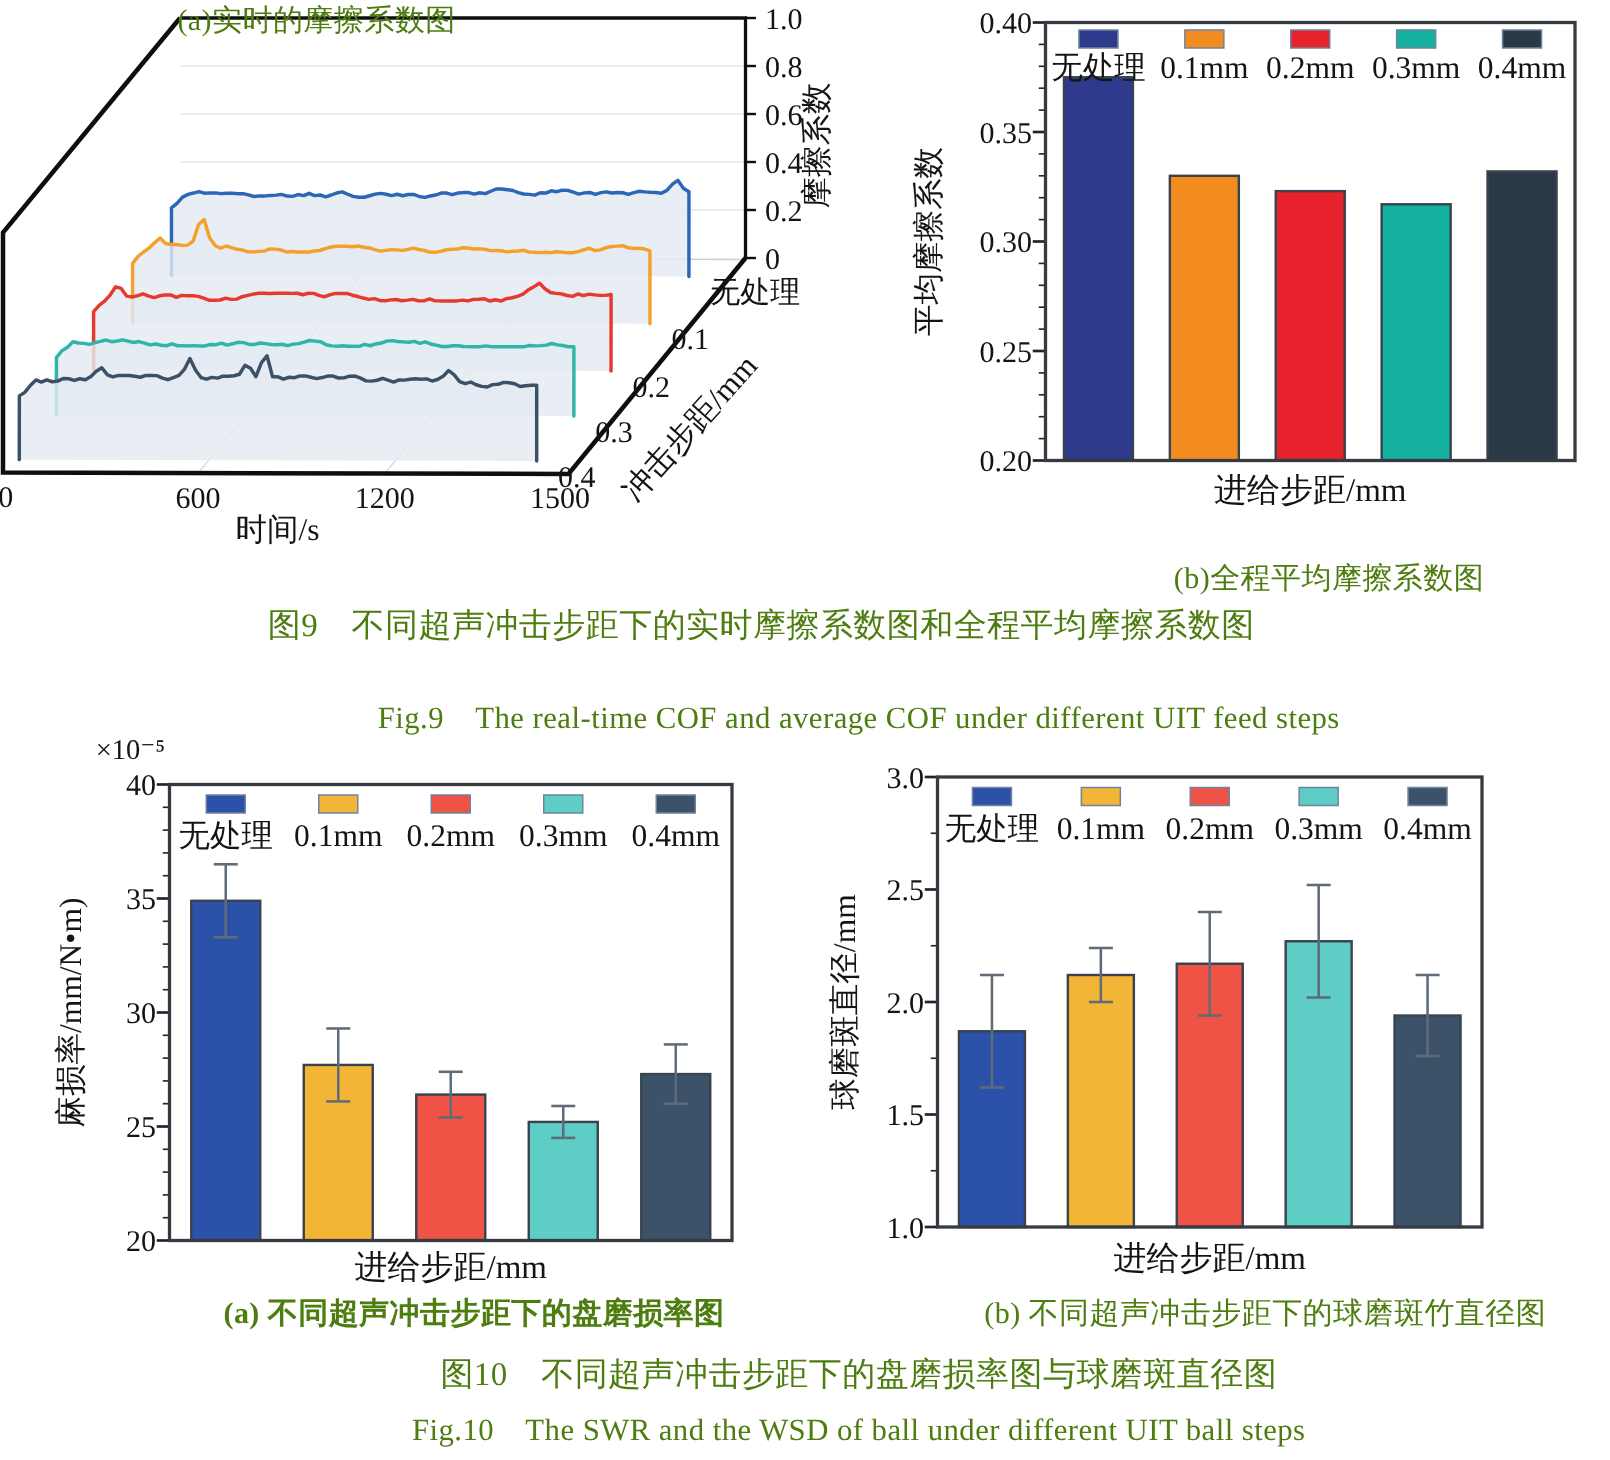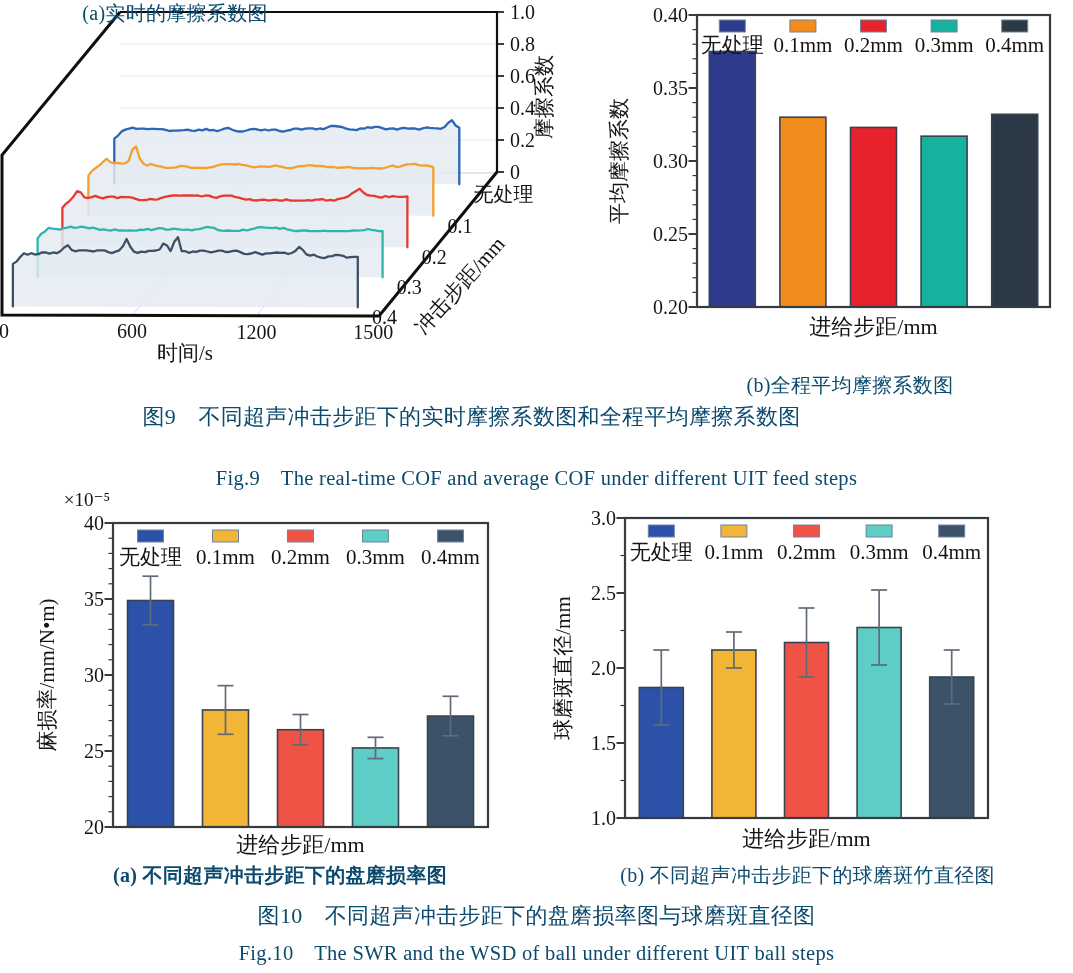--- a/index.html
+++ b/index.html
@@ -1,19 +1,19 @@
 <!DOCTYPE html>
 <html><head>
 <meta charset="utf-8">
 <style>
   html,body{margin:0;padding:0;background:#ffffff;}
   #page{position:relative;width:1073px;height:973px;background:#fff;overflow:hidden;
         font-family:"Liberation Serif","DejaVu Serif",serif;color:#141414;}
   svg{position:absolute;overflow:visible;}
-  .cap{position:absolute;text-align:center;color:#0c4a6e;letter-spacing:0.3px;}
+  .cap{position:absolute;text-align:center;color:#4d7c0f;letter-spacing:0.3px;padding-left:36px;}
   .sf{font-family:"Liberation Serif","DejaVu Serif",serif;fill:#141414;}
 </style>
 </head>
 <body>
 
 <div id="page">
   <svg id="chart-3d" style="left:0;top:0;" width="610" height="400" viewBox="0 0 610 400">
       <line x1="120" y1="140" x2="497" y2="140" stroke="#e2e7f0" stroke-width="1"></line>
       <line x1="120" y1="108" x2="497" y2="108" stroke="#e2e7f0" stroke-width="1"></line>
       <line x1="120" y1="76" x2="497" y2="76" stroke="#e2e7f0" stroke-width="1"></line>

